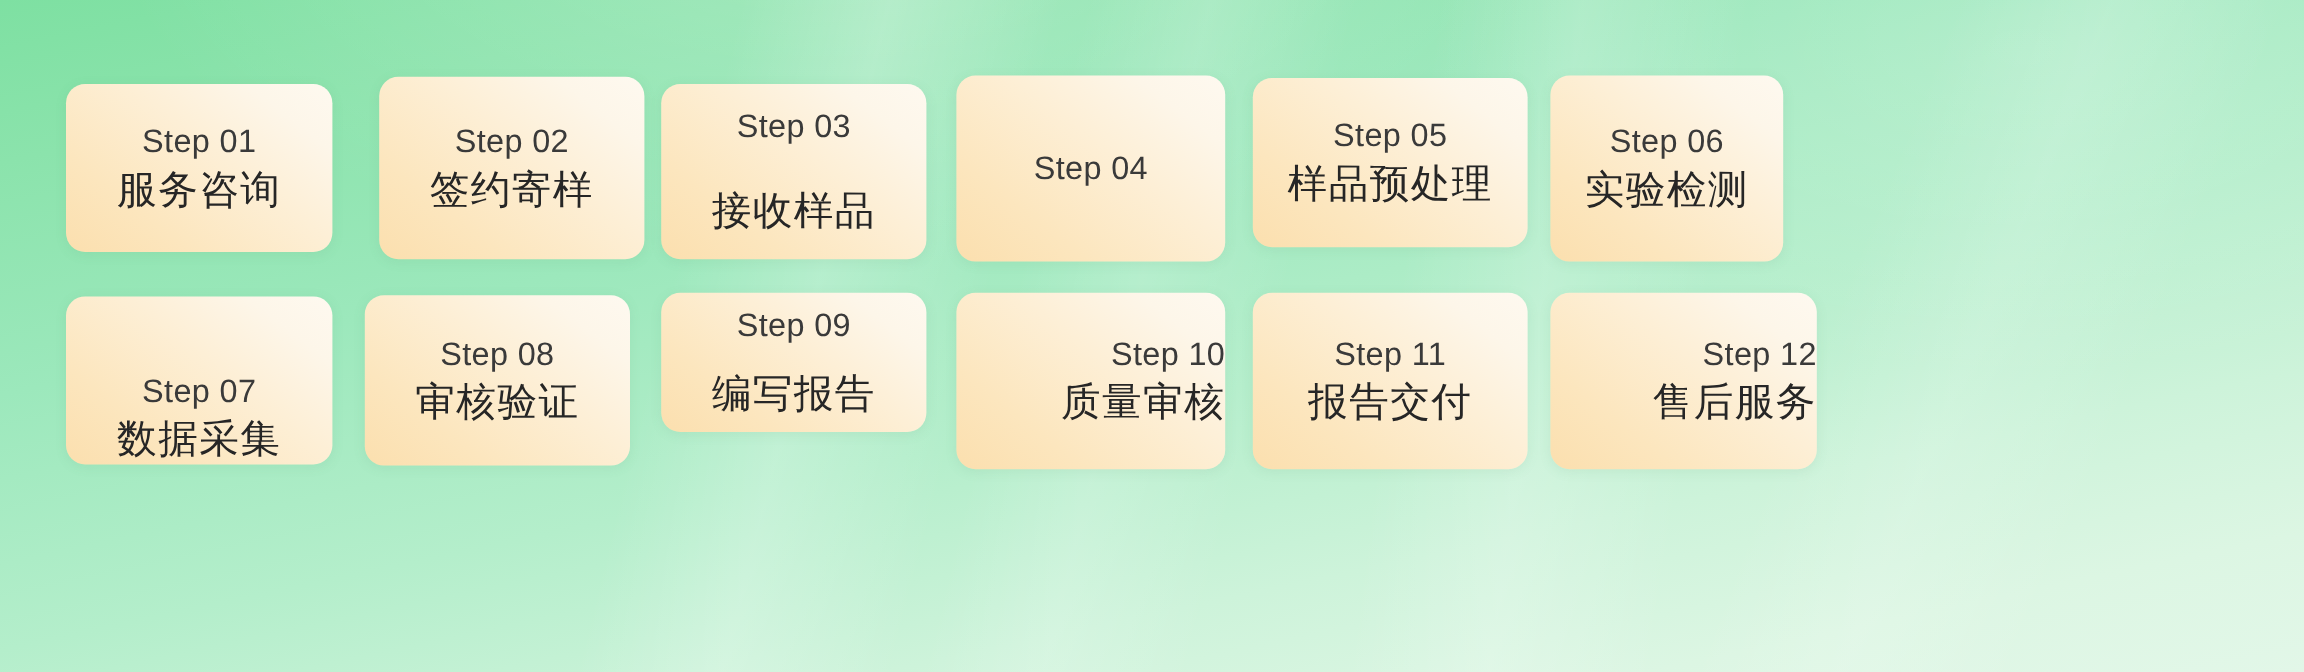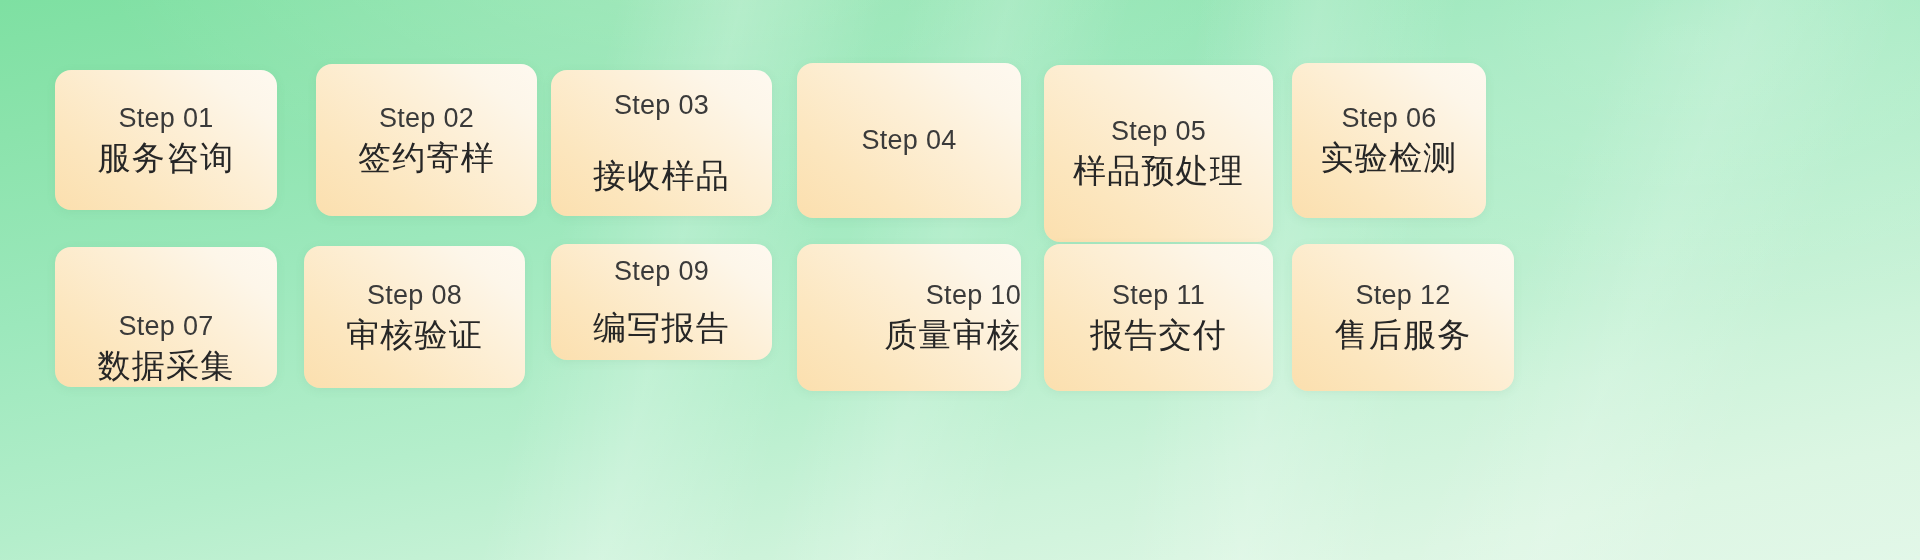--- a/index.html
+++ b/index.html
@@ -109,21 +109,21 @@
 
     <div class="card" style="left:551px; top:70px; width:221px; height:146px;gap:33px;">
       <div class="card-step">Step 03</div>
       <div class="card-title">接收样品</div>
     </div>
 
     <div class="card" style="left:797px; top:63px; width:224px; height:155px;">
       <div class="card-step">Step 04</div>
     </div>
 
-    <div class="card" style="left:1044px; top:65px; width:229px; height:177px;">
+    <div class="card" style="left:1044px; top:65px; width:229px; height:141px;">
       <div class="card-step">Step 05</div>
       <div class="card-title">样品预处理</div>
     </div>
 
     <div class="card" style="left:1292px; top:63px; width:194px; height:155px;">
       <div class="card-step">Step 06</div>
       <div class="card-title">实验检测</div>
     </div>
 
     <div class="card" style="left:55px; top:247px; width:222px; height:140px;justify-content:flex-end;">
@@ -144,19 +144,19 @@
     <div class="card" style="left:797px; top:244px; width:224px; height:147px;align-items:flex-end;">
       <div class="card-step">Step 10</div>
       <div class="card-title">质量审核</div>
     </div>
 
     <div class="card" style="left:1044px; top:244px; width:229px; height:147px;">
       <div class="card-step">Step 11</div>
       <div class="card-title">报告交付</div>
     </div>
 
-    <div class="card" style="left:1292px; top:244px; width:222px; height:147px;">
+    <div class="card" style="left:1292px; top:244px; width:222px; height:147px;align-items:flex-end;">
       <div class="card-step">Step 12</div>
       <div class="card-title">售后服务</div>
     </div>
 
   </div>
 </div>
 
 </body></html>

